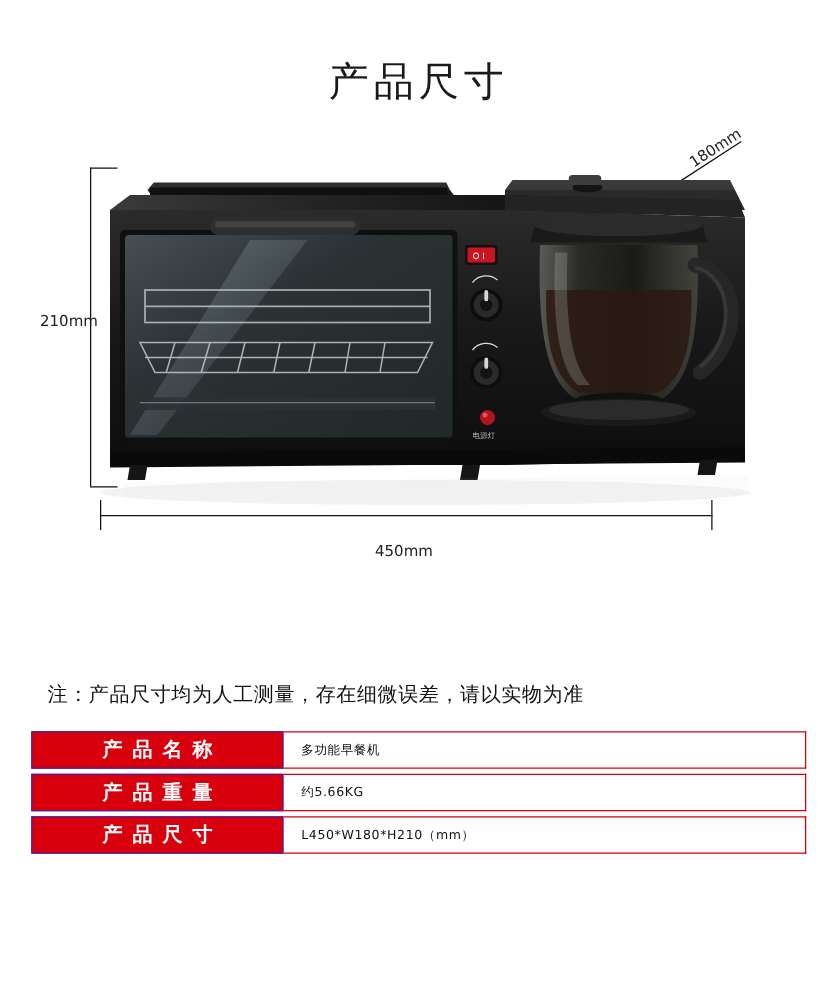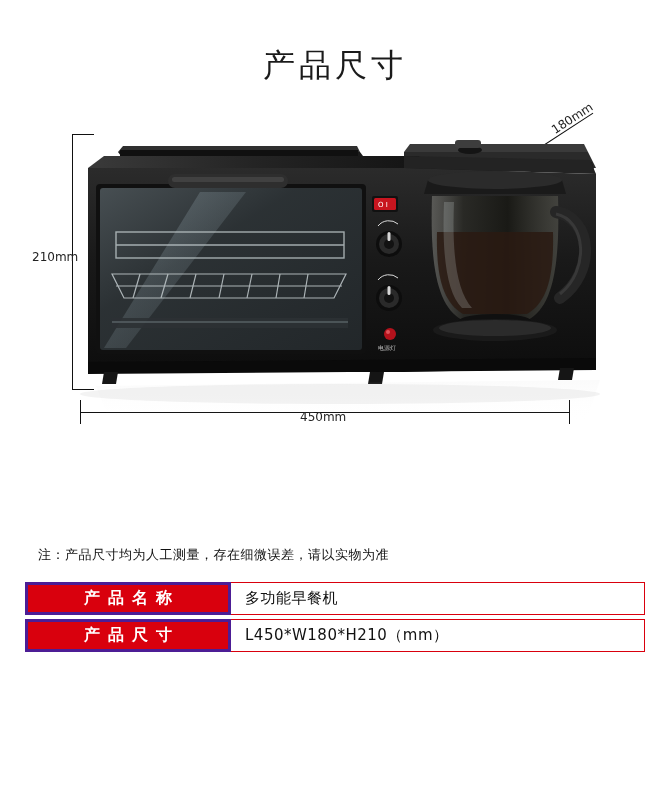--- a/index.html
+++ b/index.html
@@ -37,21 +37,21 @@
 
   
   .dim-label {
     position: absolute;
     font-size: 12px;
     color: #222;
     font-family: "DejaVu Sans", sans-serif;
     white-space: nowrap;
   }
   .dim-210 { left: 32px; top: 128px; }
-  .dim-450 { left: 300px; top: 288px; }
+  .dim-450 { left: 300px; top: 312px; }
   .dim-180 {
     left: 549px; top: 3px;
     transform: rotate(-33deg);
     transform-origin: left top;
   }
 
   .vline {
     position: absolute;
     width: 1px;
     background: #111;
@@ -81,21 +81,21 @@
     transform: rotate(-33deg);
     transform-origin: left center;
   }
 
   
   .appliance { position: absolute; left: 0; top: 0; width: 670px; height: 420px; }
 
   
   .note {
     margin: 4px 0 0 38px;
-    font-size: 13px;
+    font-size: 16px;
     color: #111;
     letter-spacing: 0.5px;
     font-family: "DejaVu Sans", sans-serif;
   }
 
   
   .spec-table {
     margin: 14px auto 0 auto;
     width: 620px;
     border-collapse: separate;
@@ -105,27 +105,27 @@
   .spec-label {
     width: 192px;
     background: #d9000d;
     color: #fff;
     font-size: 16px;
     font-weight: bold;
     text-align: center;
     letter-spacing: 8px;
     padding: 3px 0 3px 8px;
     font-family: "DejaVu Sans", sans-serif;
-    border: 3px solid #4c1d95;
+    border: 1px solid #4c1d95;
   }
   .spec-value {
     background: #fff;
     border: 1px solid #d9000d;
     border-left: none;
-    font-size: 15px;
+    font-size: 10px;
     color: #111;
     padding-left: 14px;
     font-family: "DejaVu Sans", sans-serif;
     letter-spacing: 0.5px;
   }
 </style>
 </head>
 <body>
 
 <div class="page-title">产品尺寸</div>
@@ -280,17 +280,21 @@
 
 <div class="note">注：产品尺寸均为人工测量，存在细微误差，请以实物为准</div>
 
 <table class="spec-table">
   <tbody>
     <tr>
       <td class="spec-label">产品名称</td>
       <td class="spec-value">多功能早餐机</td>
     </tr>
     <tr>
+      <td class="spec-label">产品重量</td>
+      <td class="spec-value">约5.66KG</td>
+    </tr>
+    <tr>
       <td class="spec-label">产品尺寸</td>
       <td class="spec-value">L450*W180*H210（mm）</td>
     </tr>
   </tbody>
 </table>
 
 </body></html>

